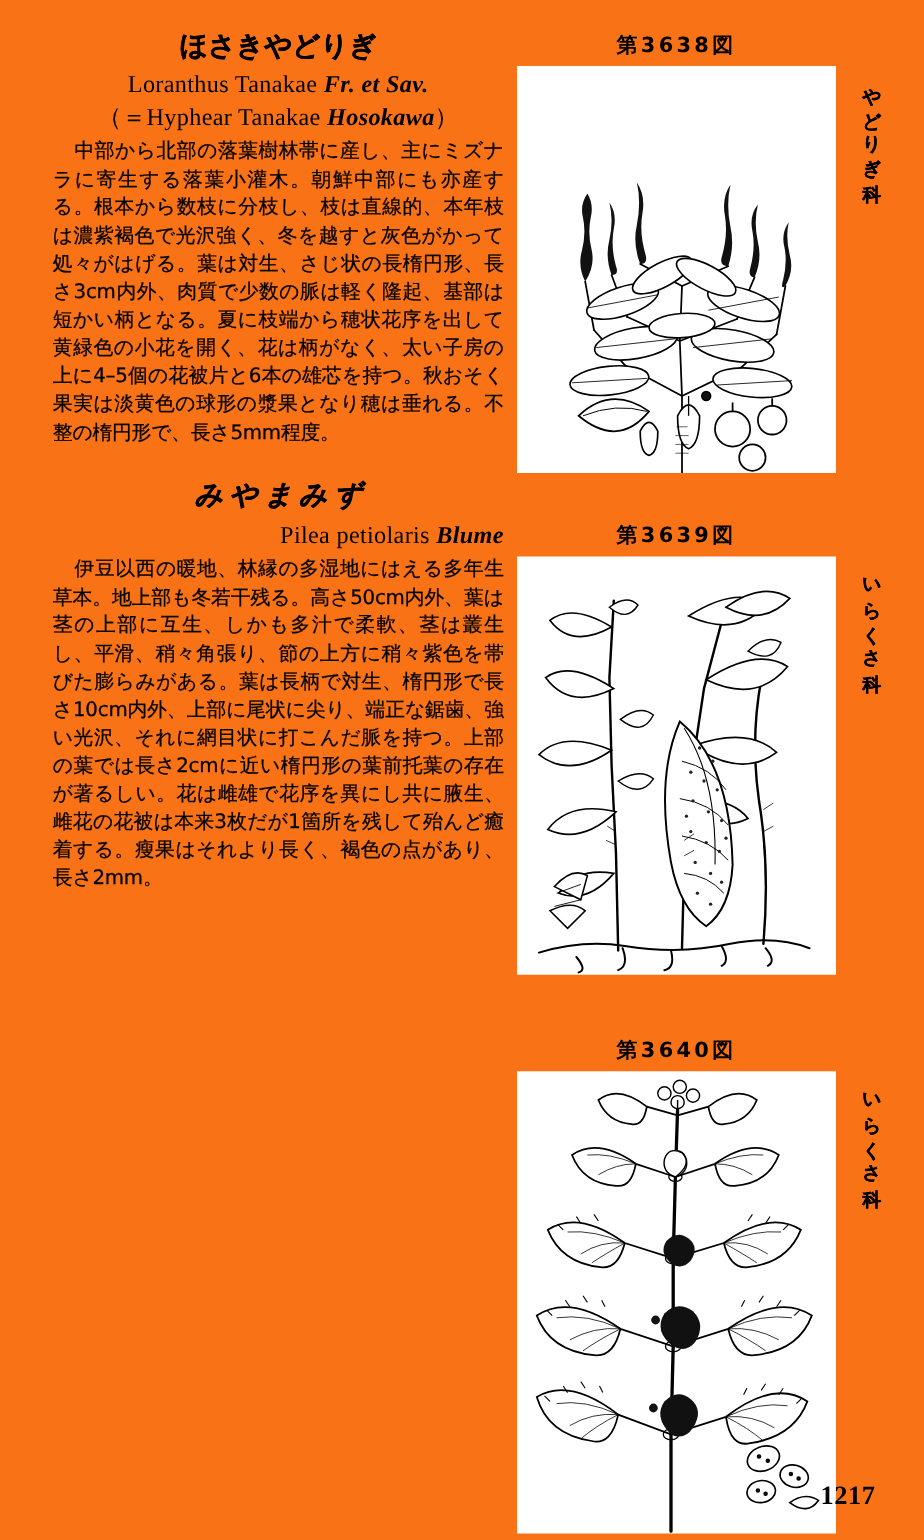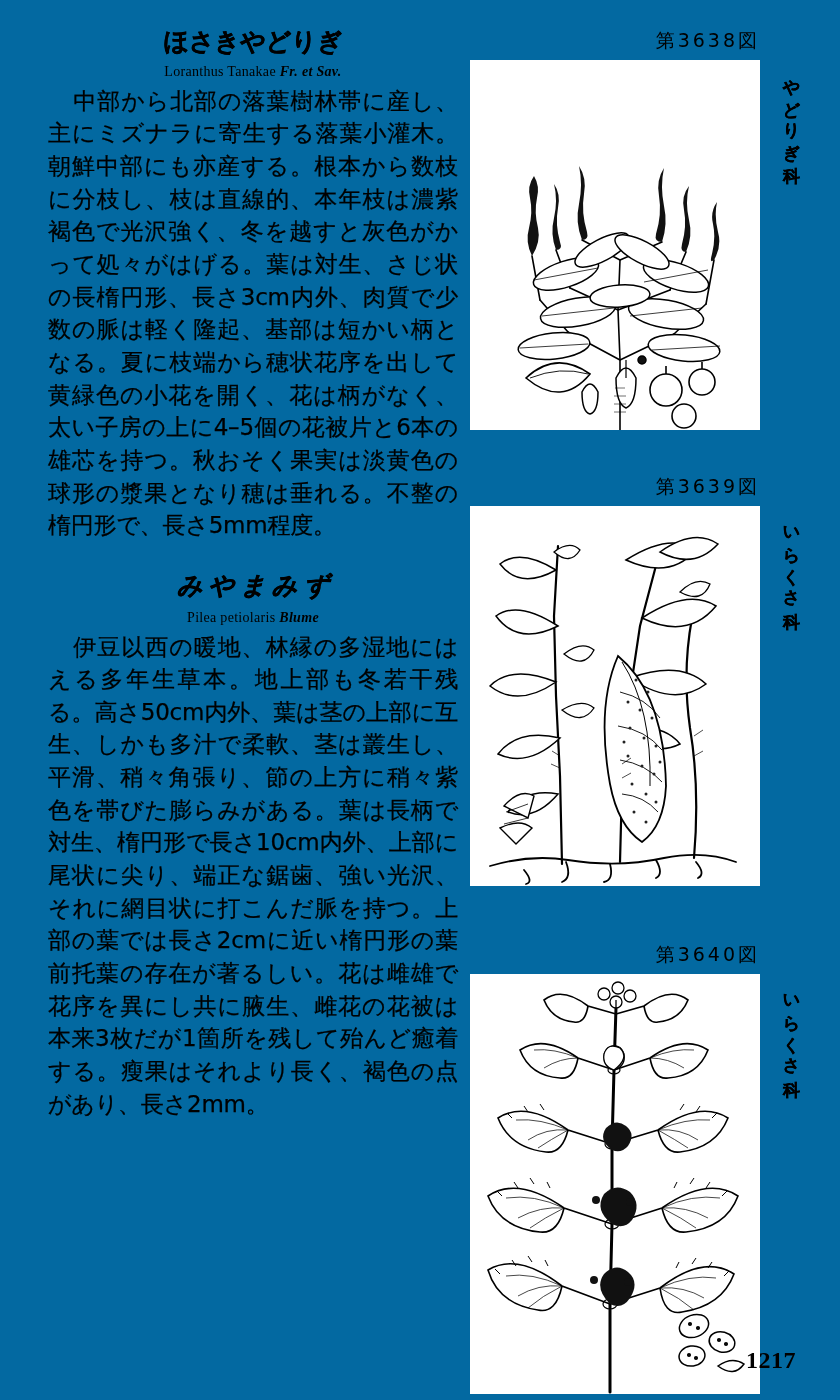--- a/index.html
+++ b/index.html
@@ -1,59 +1,59 @@
 <!DOCTYPE html>
 <html><head>
 <meta charset="utf-8">
 <style>
   html,body{margin:0;padding:0;background:#ffffff;}
   body{
     width:840px;height:1400px;position:relative;overflow:hidden;
     font-family:"DejaVu Sans","Liberation Sans",sans-serif;
     color:#000;
   }
-  .page{position:absolute;inset:0;background:#0369a1;padding-left:20px;}
+  .page{position:absolute;inset:0;background:#f97316;padding-left:20px;}
 
   
   .col-text{position:absolute;left:48px;top:28px;width:410px;}
   .entry{margin-bottom:6px;}
 
   .jp-name{
     font-family:"DejaVu Sans","Liberation Sans",sans-serif;
     font-weight:bold;font-size:25px;text-align:center;
     letter-spacing:0px;line-height:1.15;margin:0 0 6px 0;
     -webkit-text-stroke:0.4px #000;
   }
   .jp-name.spaced{letter-spacing:14px;text-indent:14px;}
   .jp-name.spaced2{letter-spacing:6px;text-indent:6px;font-style:italic;}
 
   .latin{
     font-family:"Liberation Serif","DejaVu Serif",serif;
-    font-size:14px;text-align:center;line-height:1.28;margin:0 0 2px 0;
+    font-size:22px;text-align:center;line-height:1.28;margin:0 0 2px 0;
     letter-spacing:0.3px;
   }
   .latin .auth{font-style:italic;font-weight:bold;}
   .latin .syn{font-style:italic;font-weight:bold;}
 
   .body-text{
     font-family:"DejaVu Sans","Liberation Sans",sans-serif;
-    font-size:23px;line-height:1.42;text-align:justify;
+    font-size:18px;line-height:1.42;text-align:justify;
     text-align-last:left;margin:4px 0 0 0;
     letter-spacing:-0.2px;
     -webkit-text-stroke:0.25px #000;
   }
   .body-text::first-line{}
   .indent{text-indent:1.1em;}
 
   
   .col-fig{position:absolute;left:470px;top:28px;width:330px;}
   .figblock{position:relative;margin-bottom:6px;}
   .fig-cap{
     font-family:"DejaVu Sans","Liberation Sans",sans-serif;
-    font-weight:normal;font-size:19px;text-align:right;
+    font-weight:bold;font-size:19px;text-align:center;
     letter-spacing:3px;margin:0 0 6px 0;padding-right:40px;
   }
   .fig-wrap{position:relative;}
   .fig-art{display:block;background:#fff;}
   .fam-label{
     position:absolute;right:-4px;top:8px;
     writing-mode:vertical-rl;text-orientation:upright;
     font-family:"DejaVu Sans","Liberation Sans",sans-serif;
     font-weight:bold;font-size:17px;letter-spacing:2px;
     -webkit-text-stroke:0.3px #000;
@@ -73,29 +73,32 @@
 <div class="page">
 
   <div class="col-text">
 
     <div class="entry">
       <div class="jp-name">ほさきやどりぎ</div>
       <div class="latin">
         <span>Loranthus Tanakae</span>
         <span class="auth">Fr. et Sav.</span>
       </div>
+      <div class="latin">
+        <span>（＝Hyphear Tanakae </span><span class="syn">Hosokawa</span><span>）</span>
+      </div>
       <p class="body-text indent">中部から北部の落葉樹林帯に産し、主にミズナラに寄生する落葉小灌木。朝鮮中部にも亦産する。根本から数枝に分枝し、枝は直線的、本年枝は濃紫褐色で光沢強く、冬を越すと灰色がかって処々がはげる。葉は対生、さじ状の長楕円形、長さ3cm内外、肉質で少数の脈は軽く隆起、基部は短かい柄となる。夏に枝端から穂状花序を出して黄緑色の小花を開く、花は柄がなく、太い子房の上に4–5個の花被片と6本の雄芯を持つ。秋おそく果実は淡黄色の球形の漿果となり穂は垂れる。不整の楕円形で、長さ5mm程度。</p>
     </div>
 
     <div class="entry" style="margin-top:30px;">
     </div>
 
     <div class="entry" style="margin-top:26px;">
       <div class="jp-name spaced2">みやまみず</div>
-      <div class="latin" style="margin-top:8px;">
+      <div class="latin" style="margin-top:8px;text-align:right;">
         <span>Pilea petiolaris</span>
         <span class="auth">Blume</span>
       </div>
       <p class="body-text indent">伊豆以西の暖地、林縁の多湿地にはえる多年生草本。地上部も冬若干残る。高さ50cm内外、葉は茎の上部に互生、しかも多汁で柔軟、茎は叢生し、平滑、稍々角張り、節の上方に稍々紫色を帯びた膨らみがある。葉は長柄で対生、楕円形で長さ10cm内外、上部に尾状に尖り、端正な鋸歯、強い光沢、それに網目状に打こんだ脈を持つ。上部の葉では長さ2cmに近い楕円形の葉前托葉の存在が著るしい。花は雌雄で花序を異にし共に腋生、雌花の花被は本来3枚だが1箇所を残して殆んど癒着する。瘦果はそれより長く、褐色の点があり、長さ2mm。</p>
     </div>
 
   </div>
 
   <div class="col-fig">
 

